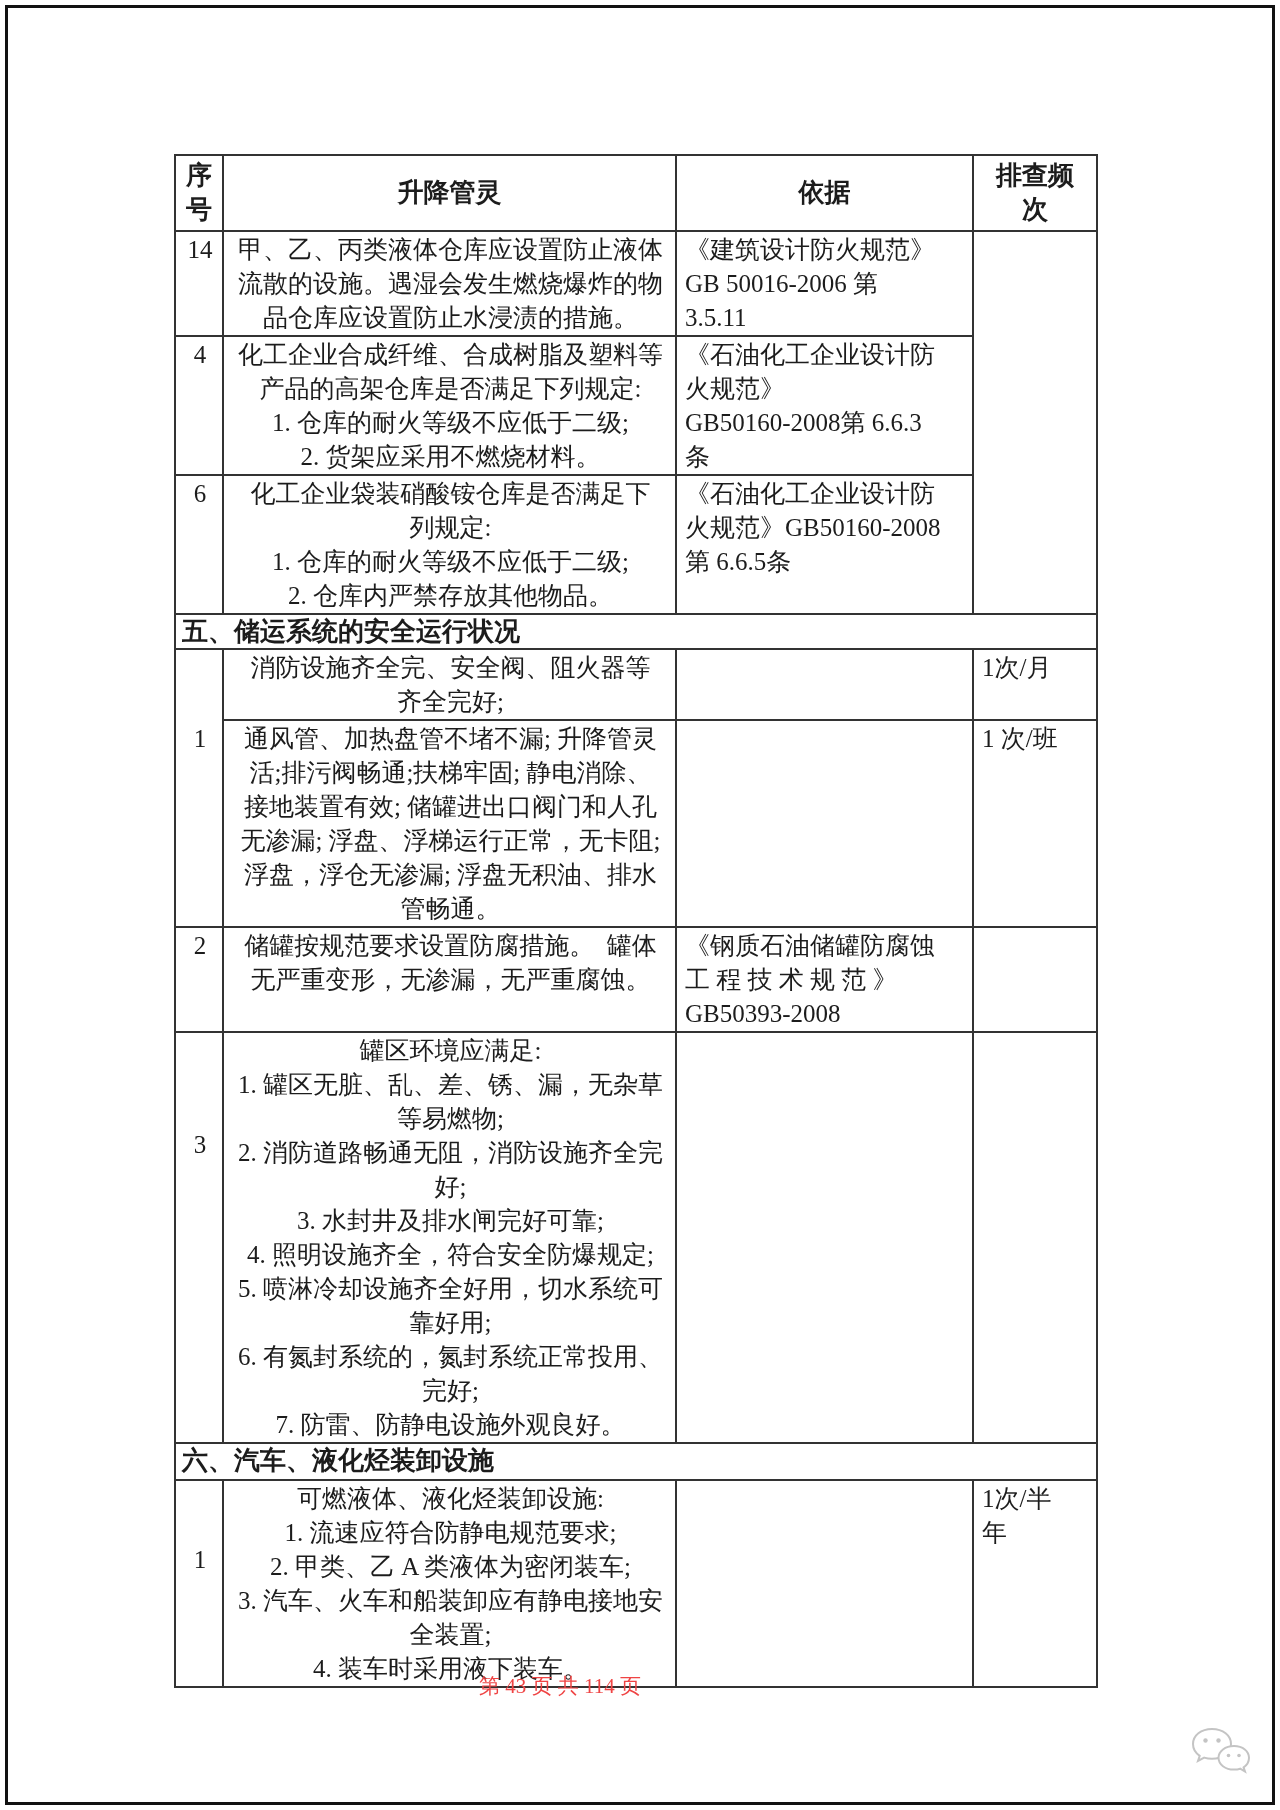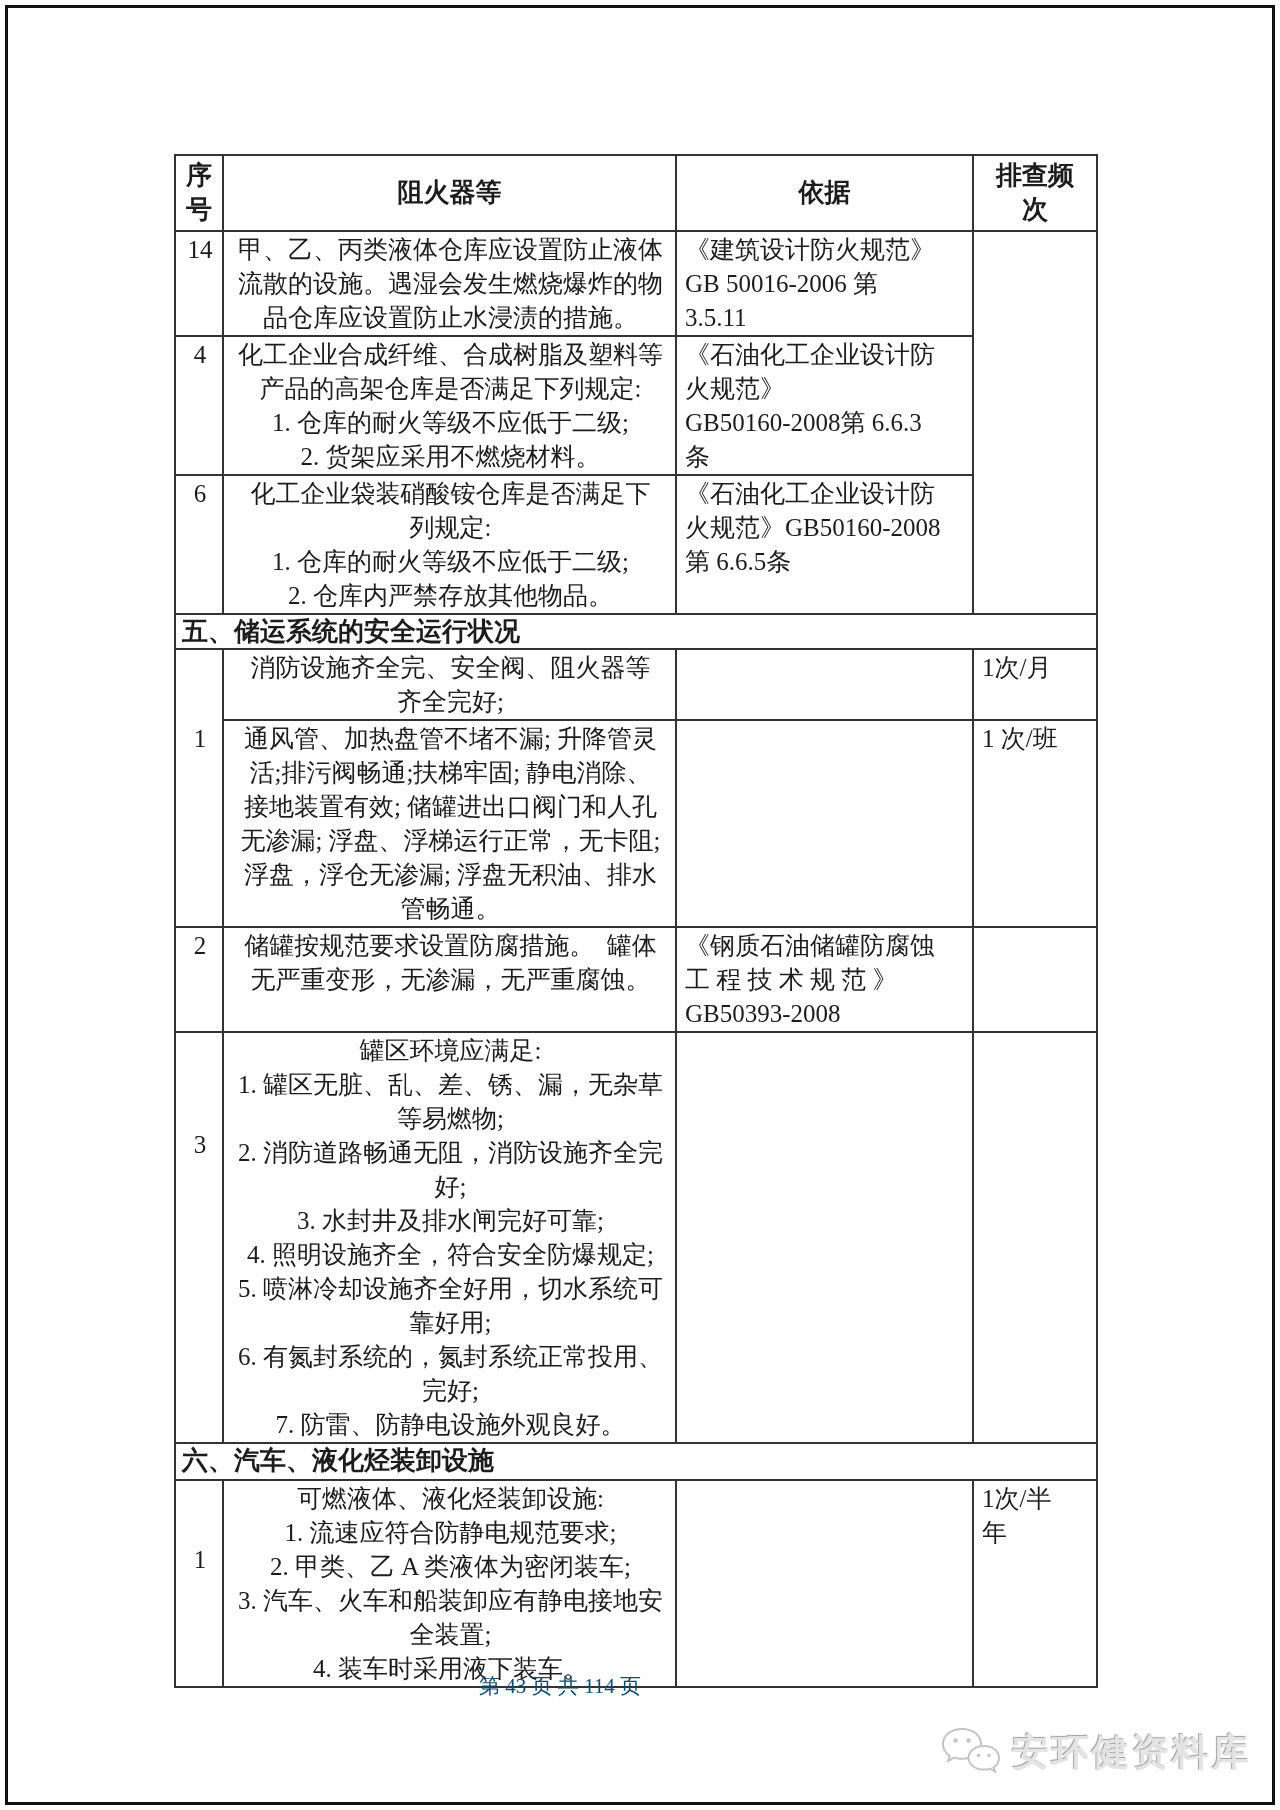--- a/index.html
+++ b/index.html
@@ -36,21 +36,21 @@
   }
   td.no.offset-top{vertical-align:top;}
   td.content{padding:1px 10px 0 12px;text-align:center;}
   td.freq{padding:1px 4px 0 8px;}
   tr.section td{
     font-weight:bold;font-size:26px;line-height:32px;
     padding:1px 6px 0 6px;white-space:nowrap;
   }
   .footer{
     position:absolute;top:1672px;left:0;width:1120px;
-    text-align:center;font-size:21px;color:#0c4a6e;
+    text-align:center;font-size:21px;color:#ef4444;
   }
   .watermark{
     position:absolute;top:1726px;right:28px;
     display:flex;align-items:center;gap:10px;
   }
   .watermark .brand{
     font-size:37px;font-weight:bold;letter-spacing:3px;
     color:#e4e4e4;
     text-shadow:-1px -1px 1px #9f9f9f, 2px 2px 2px #ffffff;
     font-family:"Liberation Sans","DejaVu Sans",sans-serif;
@@ -68,21 +68,21 @@
   <colgroup>
     <col class="c-no">
       <col class="c-content">
       <col class="c-basis">
       <col class="c-freq">
   </colgroup>
   <tbody>
     <tr style="height:76px">
       <th>序
 号</th>
-      <th>阻火器等</th>
+      <th>升降管灵</th>
       <th>依据</th>
       <th>排查频
 次</th>
     </tr>
 
     <tr style="height:100px">
       <td class="no">14</td>
       <td class="content">甲、乙、丙类液体仓库应设置防止液体
 流散的设施。遇湿会发生燃烧爆炸的物
 品仓库应设置防止水浸渍的措施。</td>
@@ -189,14 +189,13 @@
 
 <div class="watermark">
   <svg class="wm-icon" viewBox="0 0 62 54" aria-hidden="true">
     <path d="M22 3 C11 3 3 9.5 3 18 c0 4.8 2.6 9 6.7 11.8 L8 35 l6.2-3.4 c2.4 0.8 5 1.2 7.8 1.2 c11 0 19-6.5 19-14.8 C41 9.5 33 3 22 3 Z" stroke-width="2"></path>
     <circle cx="15.5" cy="14.5" r="2.2"></circle>
     <circle cx="28.5" cy="14.5" r="2.2"></circle>
     <path d="M44 20 c-8.8 0-15.5 5.2-15.5 11.8 c0 6.6 6.7 11.8 15.5 11.8 c2.2 0 4.3-0.3 6.2-0.9 L55 45.6 l-1.4-4.2 c3.3-2.2 5.4-5.6 5.4-9.6 C59 25.2 52.8 20 44 20 Z" stroke-width="2"></path>
     <circle cx="38.5" cy="29.5" r="1.8"></circle>
     <circle cx="49" cy="29.5" r="1.8"></circle>
   </svg>
-  <span class="brand">安环健资料库</span>
 </div>
 
 </body></html>

